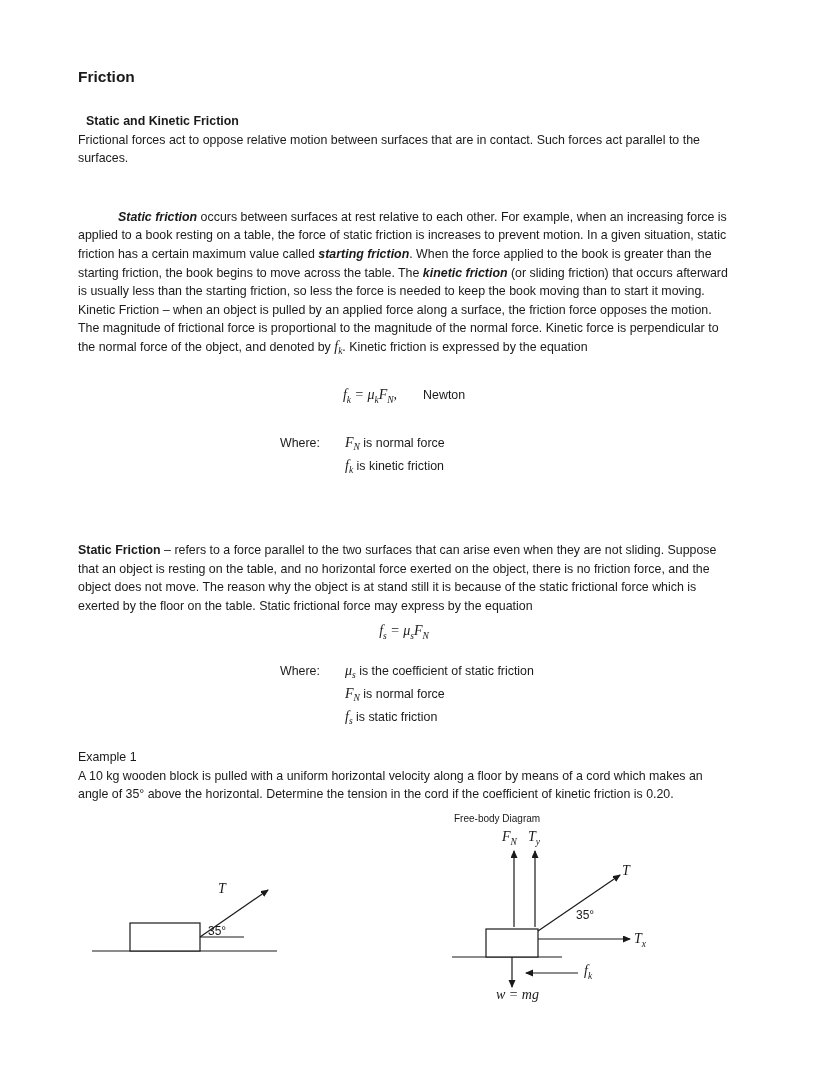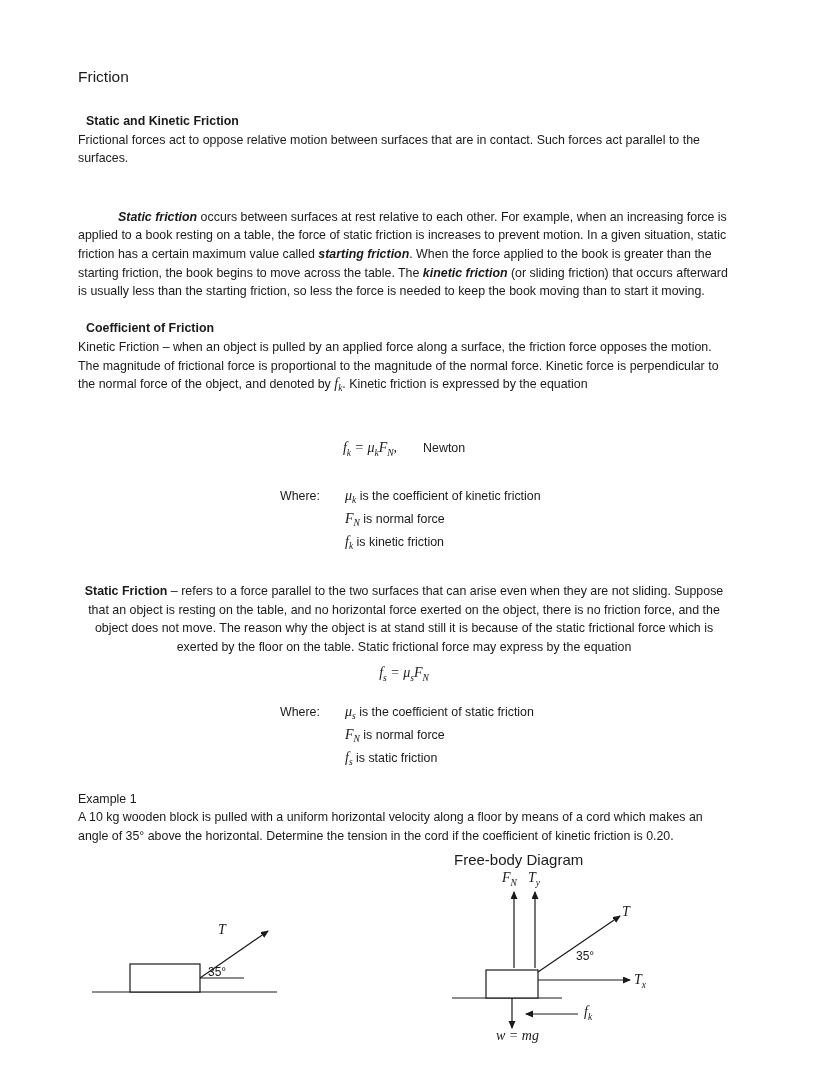--- a/index.html
+++ b/index.html
@@ -2,68 +2,66 @@
 <html><head>
 <meta charset="utf-8">
 <style>
   * { margin:0; padding:0; box-sizing:border-box; }
   html,body { background:#ffffff; }
   body { font-family:"Liberation Sans", sans-serif; color:#1a1a1a; }
   .page {
     width:828px; height:1071px; background:#ffffff; position:relative;
     padding:68px 98px 0 78px; overflow:hidden;
   }
-  .doc-title { font-size:15.5px; font-weight:400; margin-bottom:26px; }
+  .doc-title { font-size:15.5px; font-weight:700; margin-bottom:26px; }
   .heading { font-size:12.4px; font-weight:700; line-height:18.6px;margin-left:8px; }
   .body-text { font-size:12.4px; line-height:18.6px; }
   .gap-top { margin-top:18.6px; }
   .indent-first { text-indent:40px;margin-top:40px; }
   .b { font-weight:700; }
   .bi { font-weight:700; font-style:italic; }
   .m { font-family:"Liberation Serif", serif; font-style:italic; font-size:14px; }
   sub.m { font-size:9.5px; }
   .unit { font-family:"Liberation Sans", sans-serif; font-style:normal; font-size:12.4px; margin-left:26px; }
   .equation { text-align:center; line-height:18.6px; }
-  .eq1 { margin:40px 0 24px 0; }
+  .eq1 { margin:24px 0 24px 0; }
   .eq2 { margin:6px 0 16px 0; }
   .where-block { display:flex; margin-left:202px; font-size:12.4px; }
   .where-label { width:65px; line-height:18.6px; }
   .def-line { line-height:18.6px; }
-  .static-gap { margin-top:26px;text-align:center; }
+  .static-gap { margin-top:61px; }
   .example-gap { margin-top:17px; }
   .diagram-section { position:relative; height:220px; margin-top:7px; }
   .diagram-left { position:absolute; left:14px; top:70px; width:270px; height:115px; }
   .diagram-right { position:absolute; left:360px; top:0; width:300px; height:210px; }
   .dsvg { position:absolute; left:0; top:0; }
   .dsvg line { stroke:#1a1a1a; stroke-width:1.2; }
   .dsvg rect { fill:#ffffff; stroke:#1a1a1a; stroke-width:1.2; }
   .dlabel { position:absolute; font-size:12px; line-height:1.1; white-space:nowrap; }
   .math-label { font-family:"Liberation Serif", serif; font-style:italic; font-size:14px; }
-  .fbd-title { position:absolute; left:16px; top:0; font-size:15px; line-height:16px; }
+  .fbd-title { position:absolute; left:16px; top:0; font-size:10px; line-height:16px; }
 </style>
 </head>
 <body>
 
 <div class="page">
 
   <h1 class="doc-title">Friction</h1>
 
   <h2 class="heading">Static and Kinetic Friction</h2>
   <p class="body-text">Frictional forces act to oppose relative motion between surfaces that are in contact. Such forces act parallel to the surfaces.</p>
   <p class="body-text indent-first"><span class="bi">Static friction</span><span> occurs between surfaces at rest relative to each other. For example, when an increasing force is applied to a book resting on a table, the force of static friction is increases to prevent motion. In a given situation, static friction has a certain maximum value called </span><span class="bi">starting friction</span><span>. When the force applied to the book is greater than the starting friction, the book begins to move across the table. The </span><span class="bi">kinetic friction</span><span> (or sliding friction) that occurs afterward is usually less than the starting friction, so less the force is needed to keep the book moving than to start it moving.</span></p>
 
-  <h2 class="heading gap-top">Coefficient of Friction</h2>
   <p class="body-text"><span>Kinetic Friction – when an object is pulled by an applied force along a surface, the friction force opposes the motion. The magnitude of frictional force is proportional to the magnitude of the normal force. Kinetic force is perpendicular to the normal force of the object, and denoted by </span><span class="m">f</span><sub class="m">k</sub><span>. Kinetic friction is expressed by the equation</span></p>
 
   <div class="equation eq1"><span class="m">f</span><sub class="m">k</sub><span class="m"> = </span><span class="m">μ</span><sub class="m">k</sub><span class="m">F</span><sub class="m">N</sub><span class="m">,</span><span class="unit">Newton</span></div>
 
   <div class="where-block">
     <span class="where-label">Where:</span>
     <div class="definitions">
-      <div class="def-line"><span class="m">μ</span><sub class="m">k</sub><span> is the coefficient of kinetic friction</span></div>
       <div class="def-line"><span class="m">F</span><sub class="m">N</sub><span> is normal force</span></div>
       <div class="def-line"><span class="m">f</span><sub class="m">k</sub><span> is kinetic friction</span></div>
     </div>
   </div>
 
   <p class="body-text static-gap"><span class="b">Static Friction</span><span> – refers to a force parallel to the two surfaces that can arise even when they are not sliding. Suppose that an object is resting on the table, and no horizontal force exerted on the object, there is no friction force, and the object does not move. The reason why the object is at stand still it is because of the static frictional force which is exerted by the floor on the table. Static frictional force may express by the equation</span></p>
 
   <div class="equation eq2"><span class="m">f</span><sub class="m">s</sub><span class="m"> = </span><span class="m">μ</span><sub class="m">s</sub><span class="m">F</span><sub class="m">N</sub></div>
 
   <div class="where-block">

